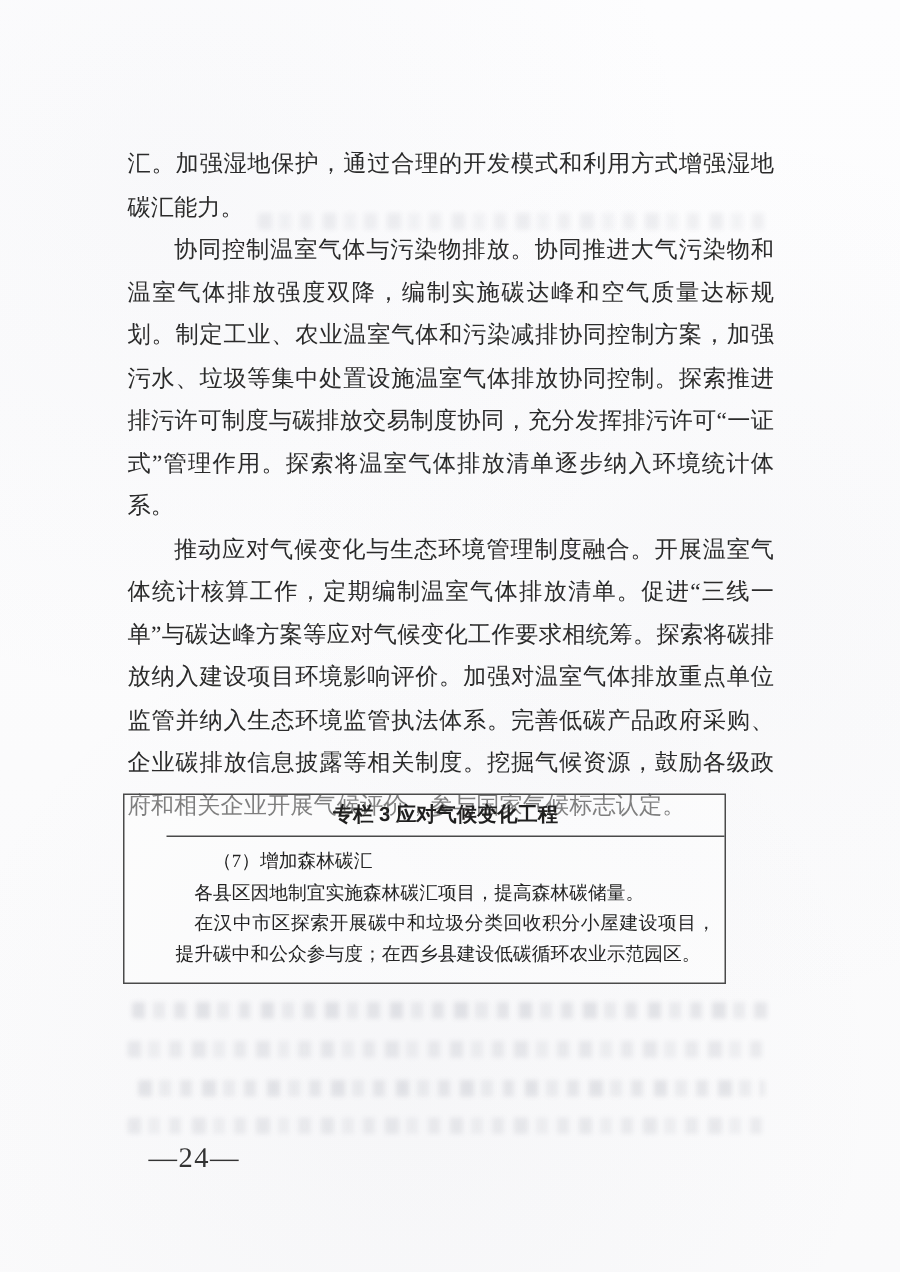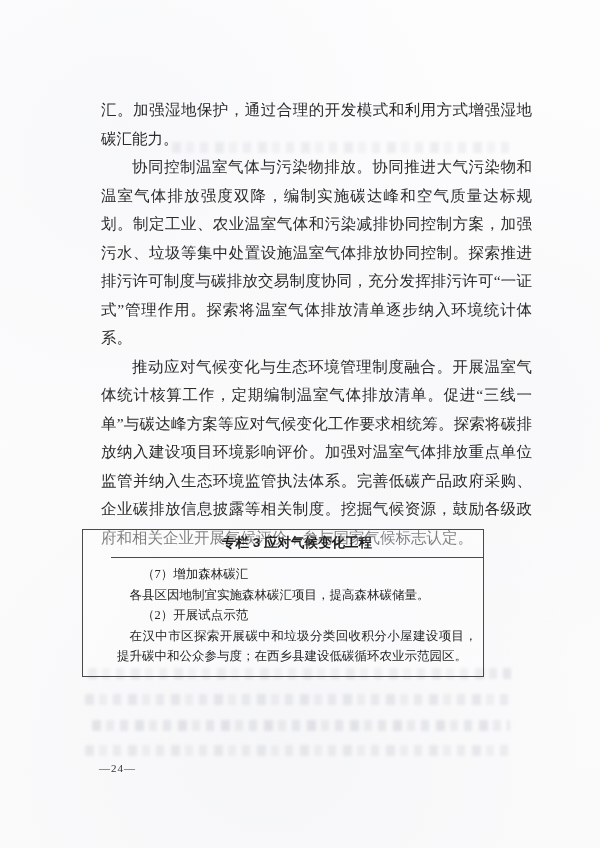--- a/index.html
+++ b/index.html
@@ -24,21 +24,20 @@
       radial-gradient(circle at 45% 85%, rgba(160,165,185,0.05), transparent 40%);
     pointer-events:none;
   }
   .body-text{
     position:absolute;
     left:85px;top:96px;width:431px;
     font-size:15.5px;line-height:28.5px;
     color:#2b2b2b;
     text-align:justify;
     z-index:2;
-    margin-left:16px;
   }
   .para{margin:0;}
   .para.indent{text-indent:2em;}
   .callout{
     position:absolute;
     left:82px;top:529px;width:402px;
     border:1px solid #4a4a4a;
     background:rgba(255,255,255,0.4);
     box-sizing:border-box;
     z-index:2;
@@ -58,21 +57,21 @@
     font-size:12.5px;
     line-height:20.5px;
     color:#242424;
     text-align:justify;
   }
   .item-heading{text-indent:2em;}
   .item-body{text-indent:1em;font-family:Liberation Serif, serif;}
   .page-number{
     position:absolute;
     left:99px;top:762px;
-    font-size:11px;
+    font-size:19px;
     letter-spacing:1px;
     color:#333;
     z-index:2;
   }
   
   .ghost{
     position:absolute;
     height:11px;
     background:repeating-linear-gradient(90deg,
       rgba(95,100,120,0.20) 0 9px, rgba(0,0,0,0) 9px 14px,
@@ -97,21 +96,20 @@
     <p class="para">汇。加强湿地保护，通过合理的开发模式和利用方式增强湿地碳汇能力。</p>
     <p class="para indent">协同控制温室气体与污染物排放。协同推进大气污染物和温室气体排放强度双降，编制实施碳达峰和空气质量达标规划。制定工业、农业温室气体和污染减排协同控制方案，加强污水、垃圾等集中处置设施温室气体排放协同控制。探索推进排污许可制度与碳排放交易制度协同，充分发挥排污许可“一证式”管理作用。探索将温室气体排放清单逐步纳入环境统计体系。</p>
     <p class="para indent">推动应对气候变化与生态环境管理制度融合。开展温室气体统计核算工作，定期编制温室气体排放清单。促进“三线一单”与碳达峰方案等应对气候变化工作要求相统筹。探索将碳排放纳入建设项目环境影响评价。加强对温室气体排放重点单位监管并纳入生态环境监管执法体系。完善低碳产品政府采购、企业碳排放信息披露等相关制度。挖掘气候资源，鼓励各级政府和相关企业开展气候评价，参与国家气候标志认定。</p>
   </div>
 
   <div class="callout">
     <div class="callout-title">专栏 3 应对气候变化工程</div>
     <div class="callout-body">
       <div class="item-heading">（7）增加森林碳汇</div>
       <div class="item-body">各县区因地制宜实施森林碳汇项目，提高森林碳储量。</div>
-      <div class="item-heading">（2）开展试点示范</div>
       <div class="item-body">在汉中市区探索开展碳中和垃圾分类回收积分小屋建设项目，提升碳中和公众参与度；在西乡县建设低碳循环农业示范园区。</div>
     </div>
   </div>
 
   <div class="ghost g1"></div>
   <div class="ghost g2"></div>
   <div class="ghost g3"></div>
   <div class="ghost g4"></div>
   <div class="ghost g5"></div>
 

